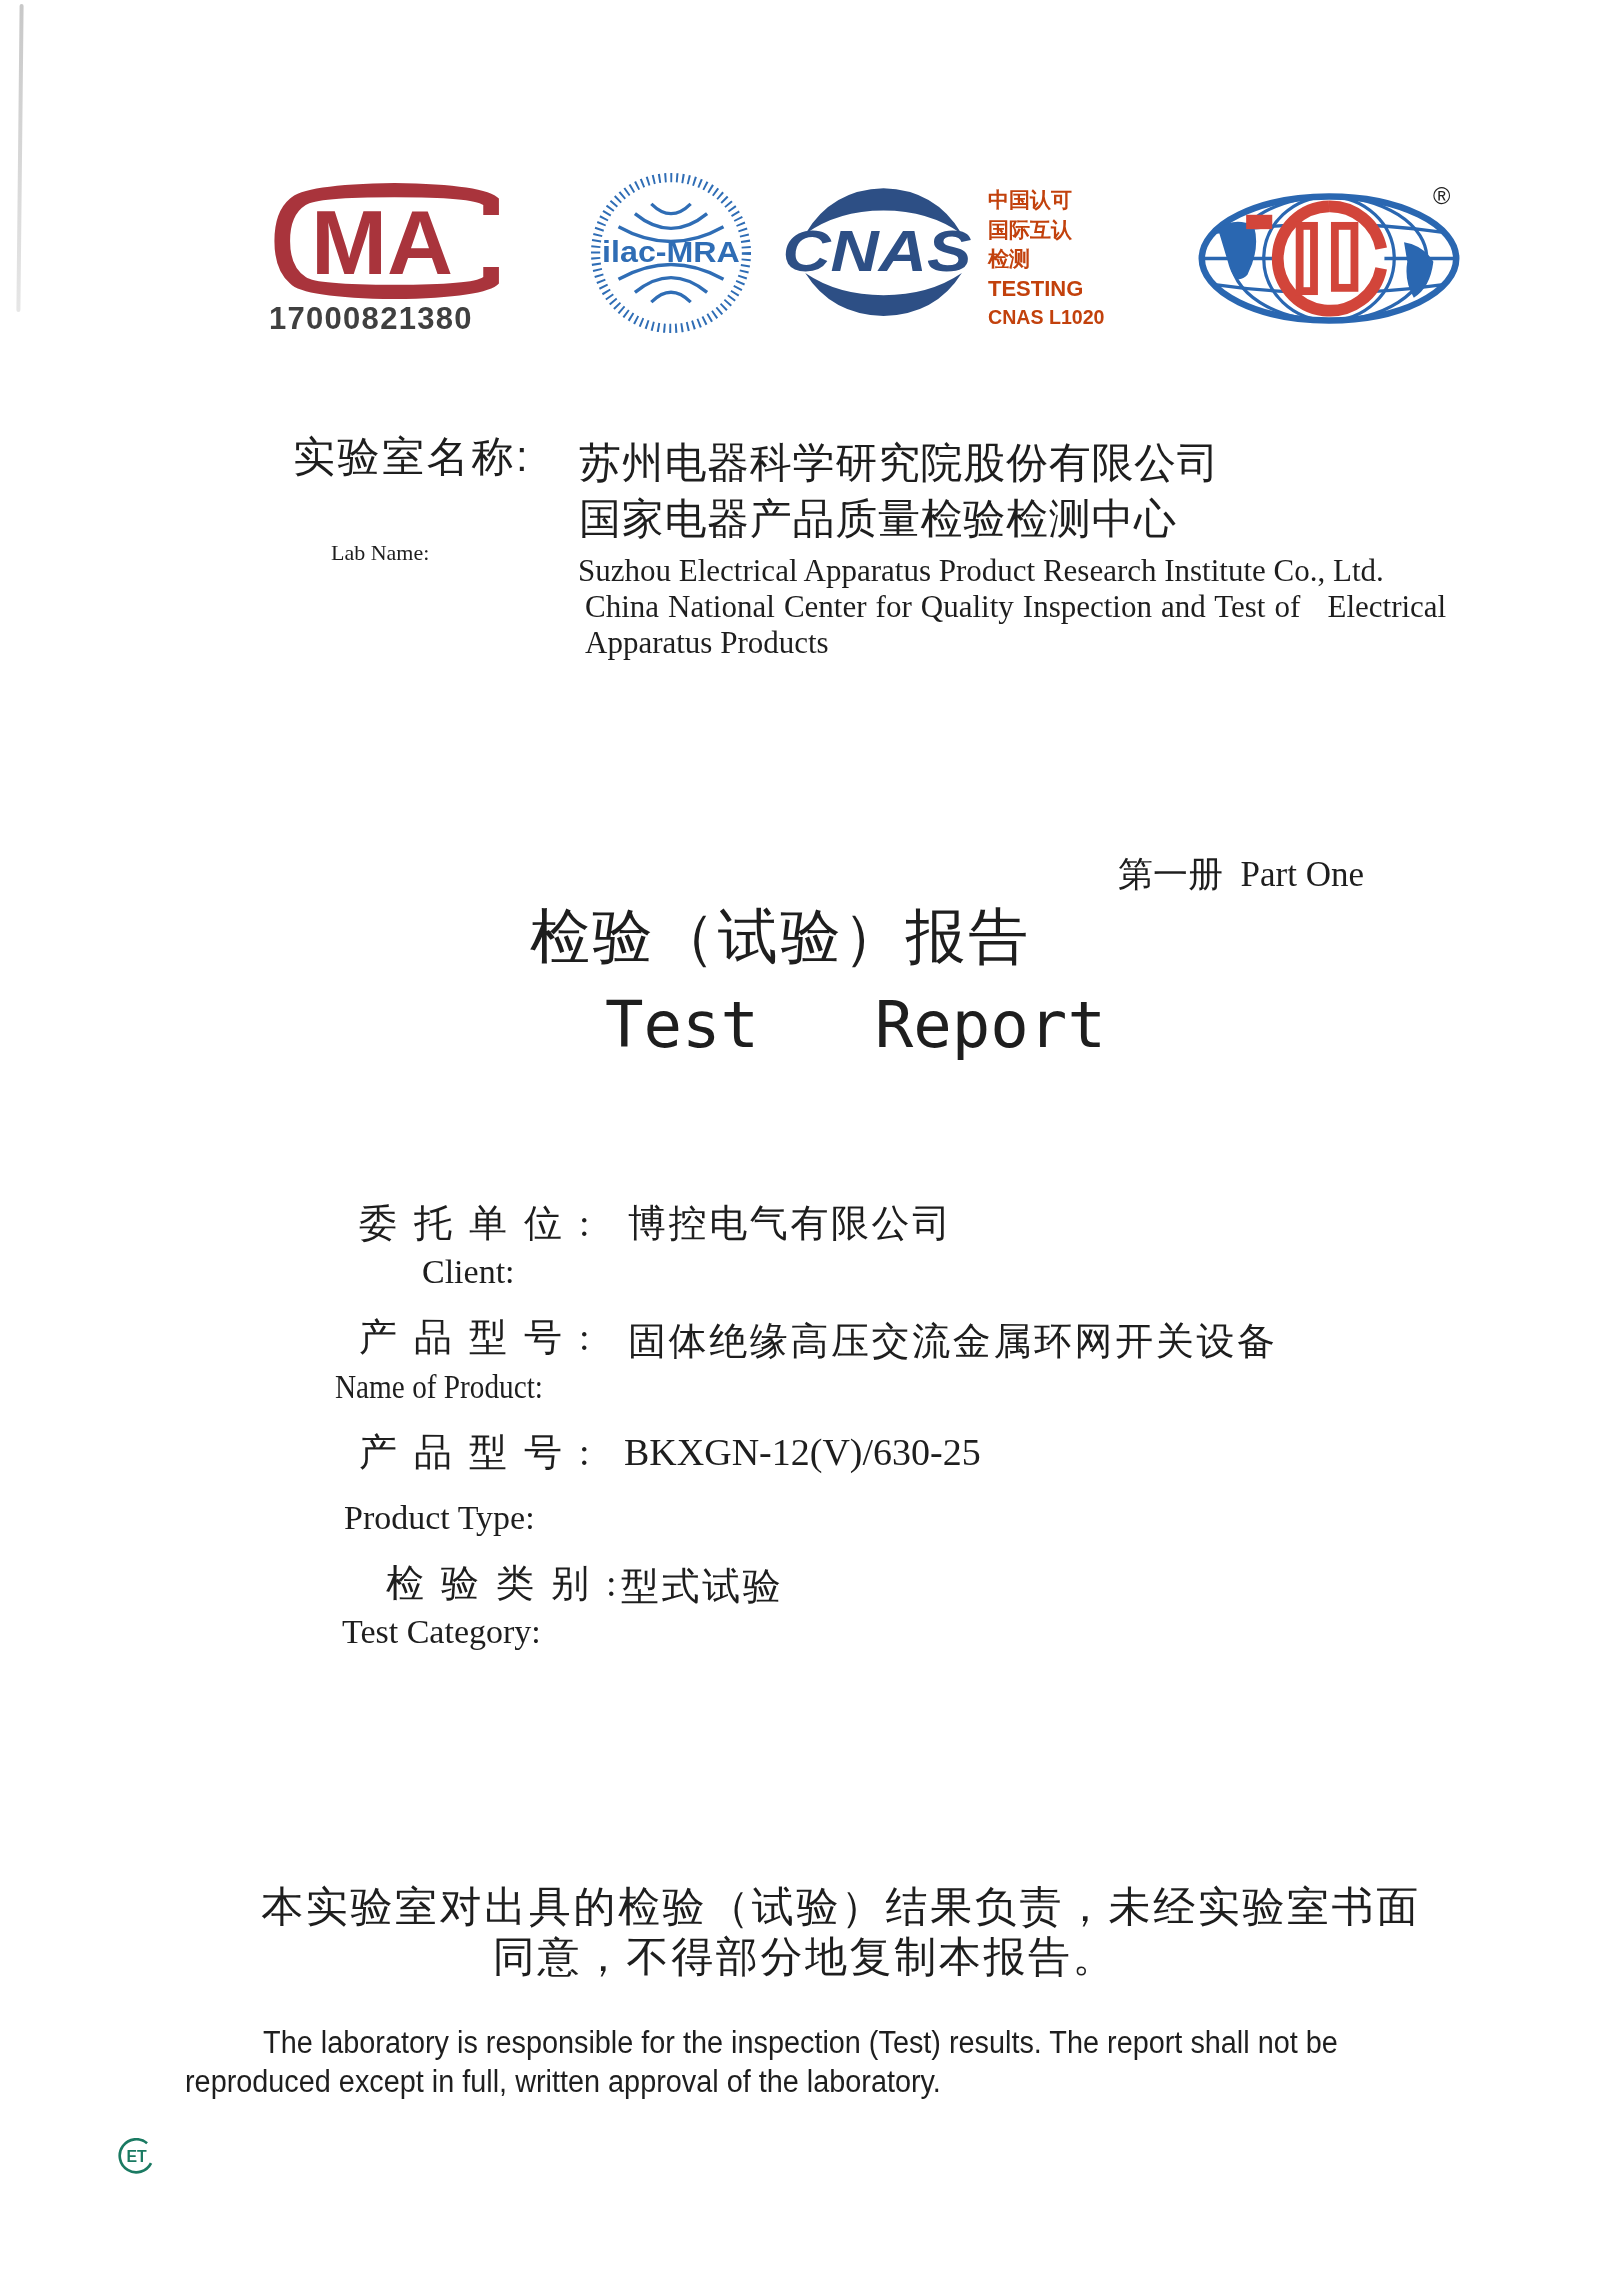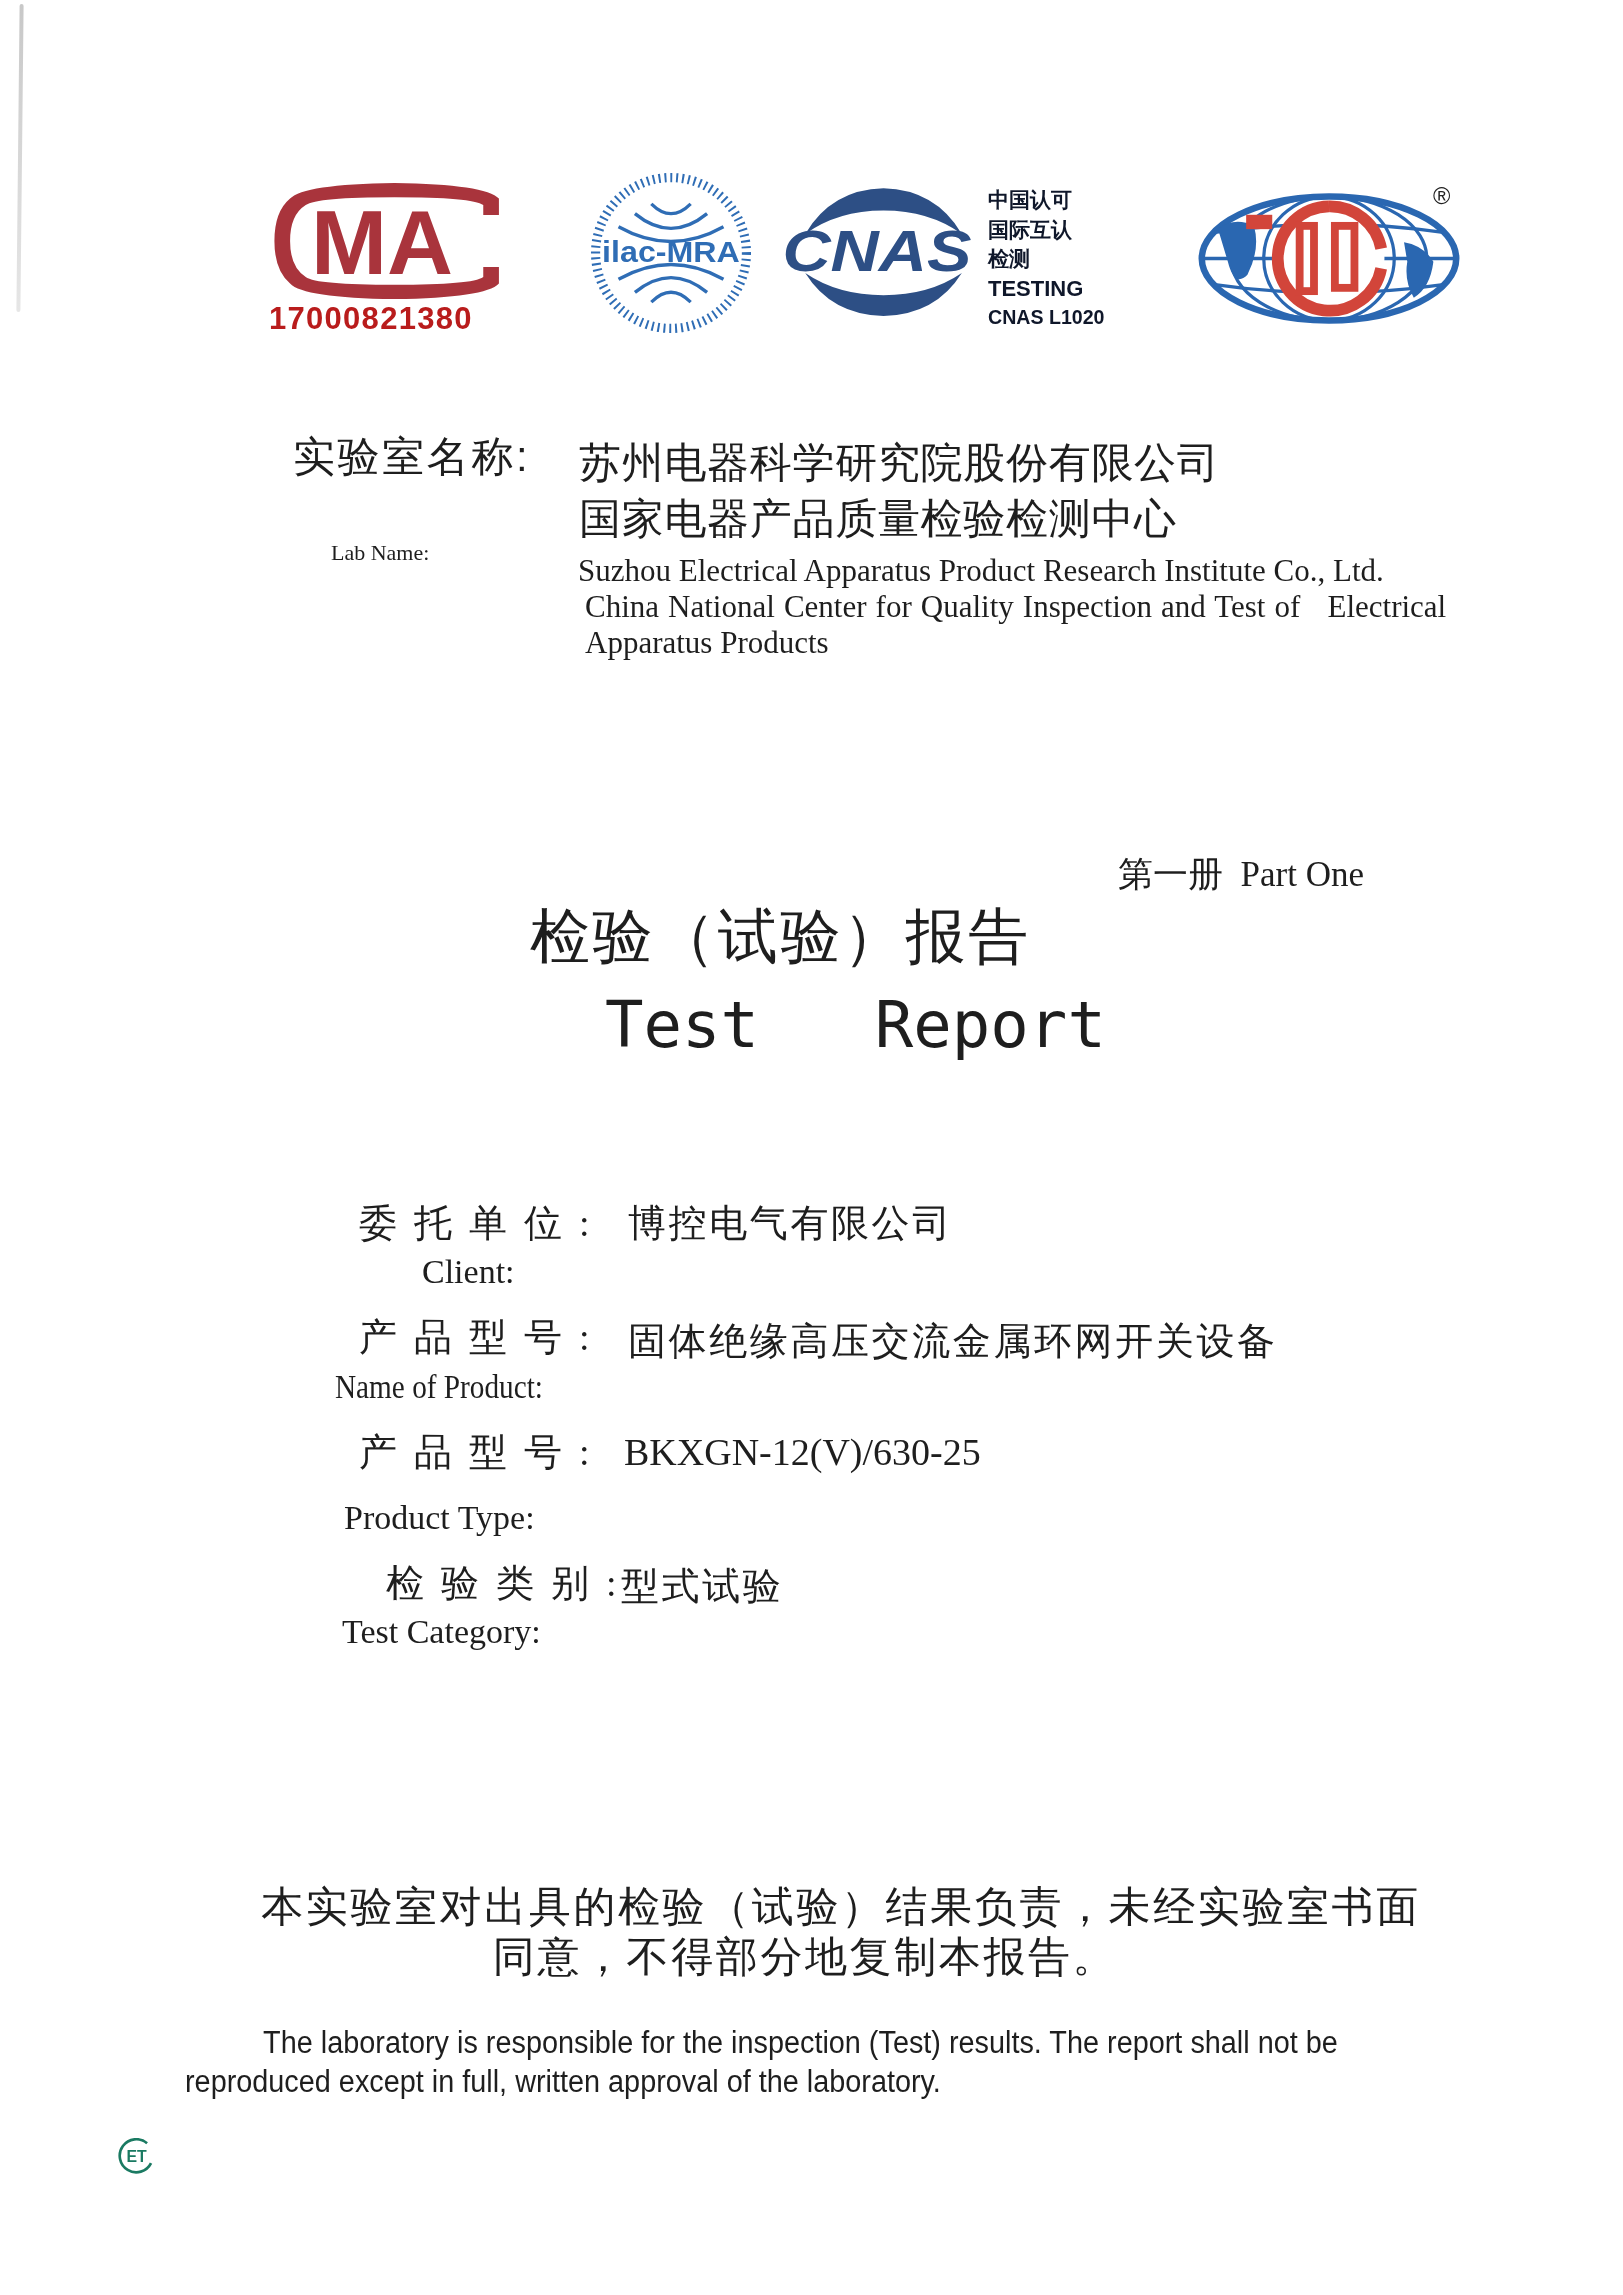--- a/index.html
+++ b/index.html
@@ -8,28 +8,28 @@
   .serif { font-family: "Liberation Serif", "DejaVu Serif", serif; }
   .sans { font-family: "Liberation Sans", "DejaVu Sans", sans-serif; }
   .mono { font-family: "DejaVu Sans Mono", "Liberation Mono", monospace; }
 
   
   .scan-edge { left: 18.3px; top: 3.9px; width: 3.9px; height: 308px; background: linear-gradient(#c8c8c8, #e6e6e6); border-radius: 2px; transform: rotate(0.6deg); }
 
   
   .cma { left: 265px; top: 167px; width: 262px; height: 177px; }
   .cma-frame { position: absolute; left: 5.2px; top: 11.8px; width: 249px; height: 124px; }
-  .cma-num { position: absolute; left: 3.9px; top: 134px; width: 262px; font-size: 31px; letter-spacing: 1.3px; font-weight: bold; color: #b91c1c; }
+  .cma-num { position: absolute; left: 3.9px; top: 134px; width: 262px; font-size: 31px; letter-spacing: 1.3px; font-weight: bold; color: #404040; }
 
   
   .ilac { left: 589px; top: 171px; width: 164px; height: 164px; }
 
   
   .cnas { left: 779px; top: 183px; width: 196px; height: 137px; }
-  .cnas-text { left: 988px; top: 185px; width: 144px; font-size: 21px; line-height: 29.5px; color: #0f172a; font-weight: bold; }
+  .cnas-text { left: 988px; top: 185px; width: 144px; font-size: 21px; line-height: 29.5px; color: #c2410c; font-weight: bold; }
 
   
   .cqc { left: 1195px; top: 190px; width: 268px; height: 137px; }
   .reg { left: 1433px; top: 183px; font-size: 23.6px; color: #222; }
 
   
   .lab-cn-label { left: 293px; top: 429px; font-size: 42px; letter-spacing: 2.6px; }
   .lab-cn-1 { left: 579px; top: 435px; font-size: 42px; letter-spacing: 0.7px; }
   .lab-cn-2 { left: 579px; top: 491px; font-size: 42px; letter-spacing: 0.7px; }
   .lab-en-label { left: 331px; top: 540px; font-size: 22px; }

